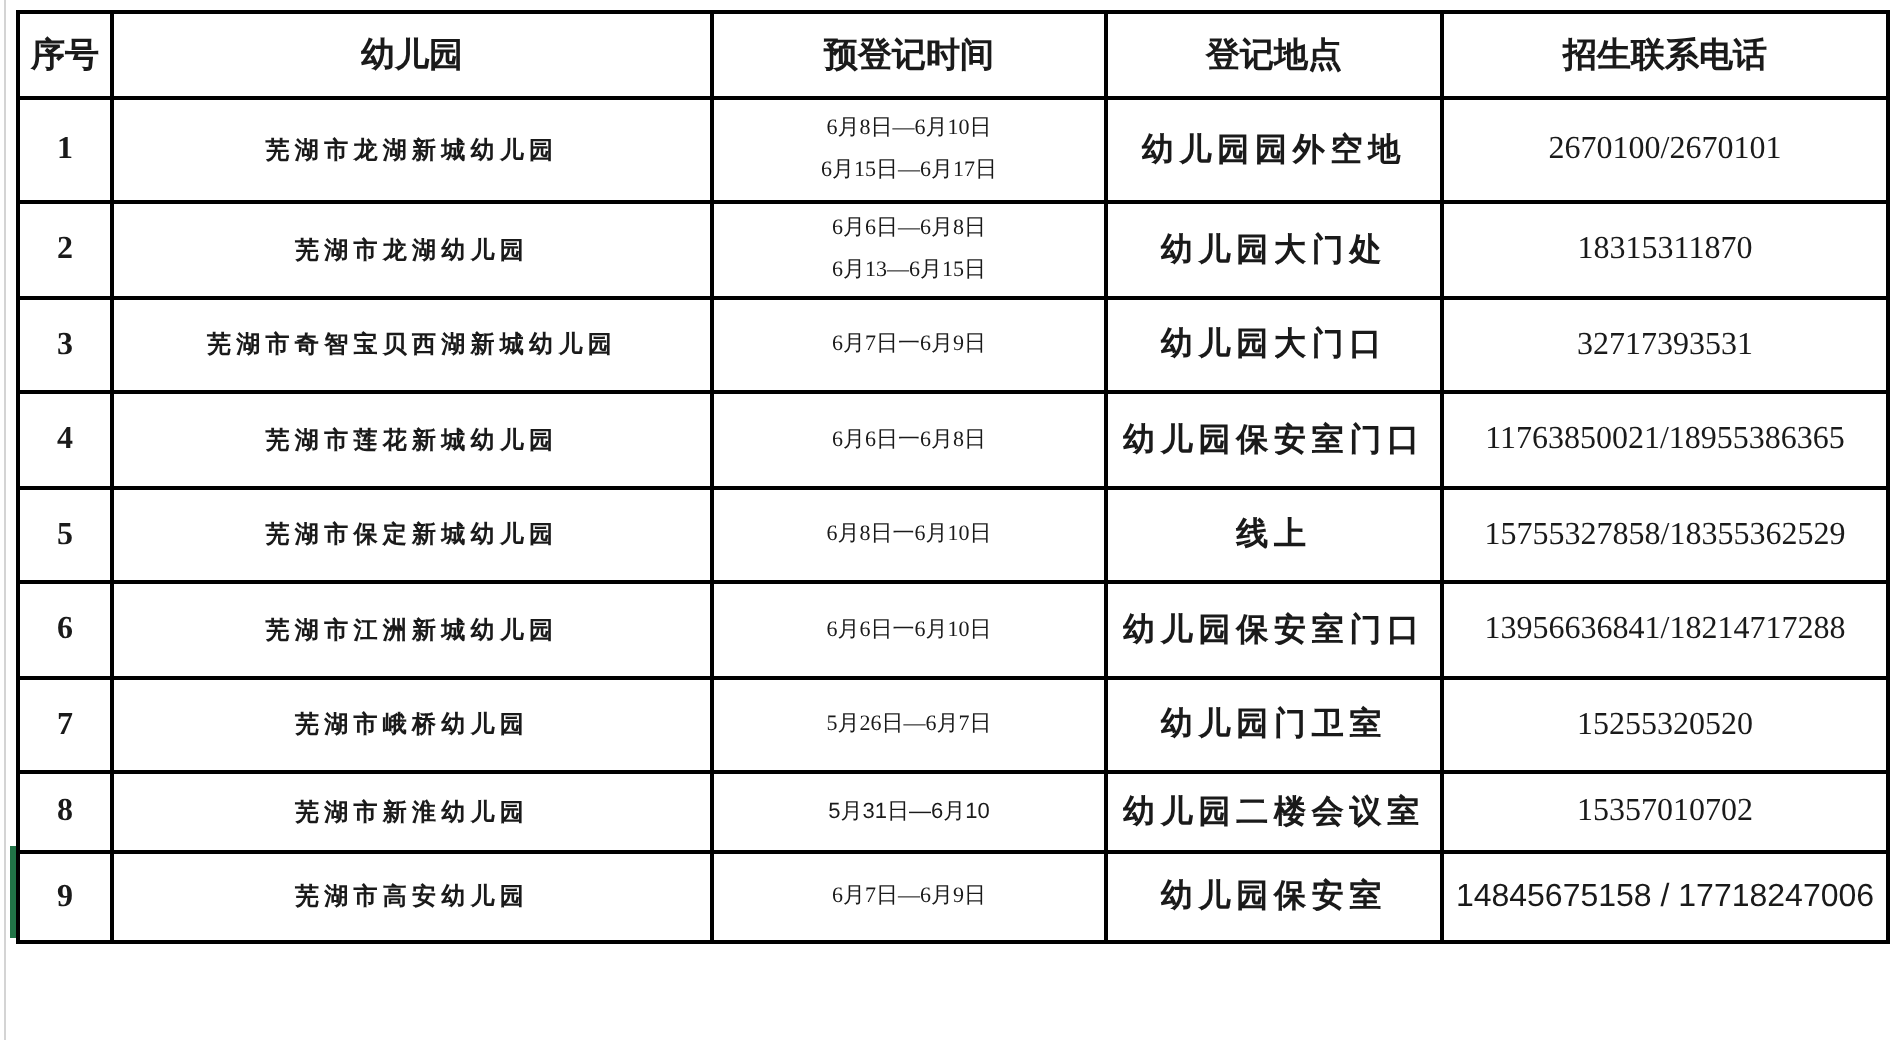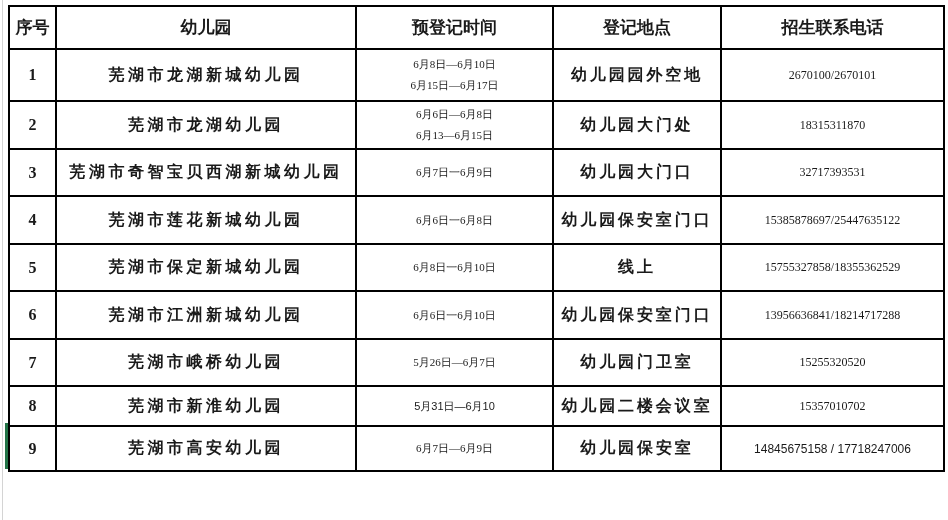--- a/index.html
+++ b/index.html
@@ -48,24 +48,24 @@
     padding: 0 2px;
     overflow: hidden;
     color: #1a1a1a;
   }
   table.sheet th {
     font-size: 17px;
     font-weight: 600;
     height: 41px;
   }
   td.cell-index { font-size: 16px; font-weight: 600; }
-  td.cell-name { font-size: 16px; letter-spacing: 0.22em; font-weight: 600; }
+  td.cell-name { font-size: 12px; letter-spacing: 0.22em; font-weight: 600; }
   td.cell-time { font-size: 11px; white-space: pre-line; line-height: 21px; border-radius: 20px; }
   td.cell-location { font-size: 16px; letter-spacing: 0.18em; font-weight: bold; }
-  td.cell-phone { font-size: 12px; margin-top: 41px; }
+  td.cell-phone { font-size: 16px; margin-top: 41px; }
   .sans { font-family: "Liberation Sans", "DejaVu Sans", sans-serif; font-size: 15px; }
 </style>
 </head>
 <body>
 
 <div class="stage">
   <div class="left-gridline"></div>
   <div class="selection-marker"></div>
 
   <table class="sheet">
@@ -107,21 +107,21 @@
           <td class="cell-name">芜湖市奇智宝贝西湖新城幼儿园</td>
           <td class="cell-time">6月7日一6月9日</td>
           <td class="cell-location">幼儿园大门口</td>
           <td class="cell-phone">32717393531</td>
         </tr>
         <tr style="height: 48px;">
           <td class="cell-index">4</td>
           <td class="cell-name">芜湖市莲花新城幼儿园</td>
           <td class="cell-time">6月6日一6月8日</td>
           <td class="cell-location">幼儿园保安室门口</td>
-          <td class="cell-phone">15385878697/25447635122</td>
+          <td class="cell-phone">11763850021/18955386365</td>
         </tr>
         <tr style="height: 47px;">
           <td class="cell-index">5</td>
           <td class="cell-name">芜湖市保定新城幼儿园</td>
           <td class="cell-time">6月8日一6月10日</td>
           <td class="cell-location">线上</td>
           <td class="cell-phone">15755327858/18355362529</td>
         </tr>
         <tr style="height: 48px;">
           <td class="cell-index">6</td>

